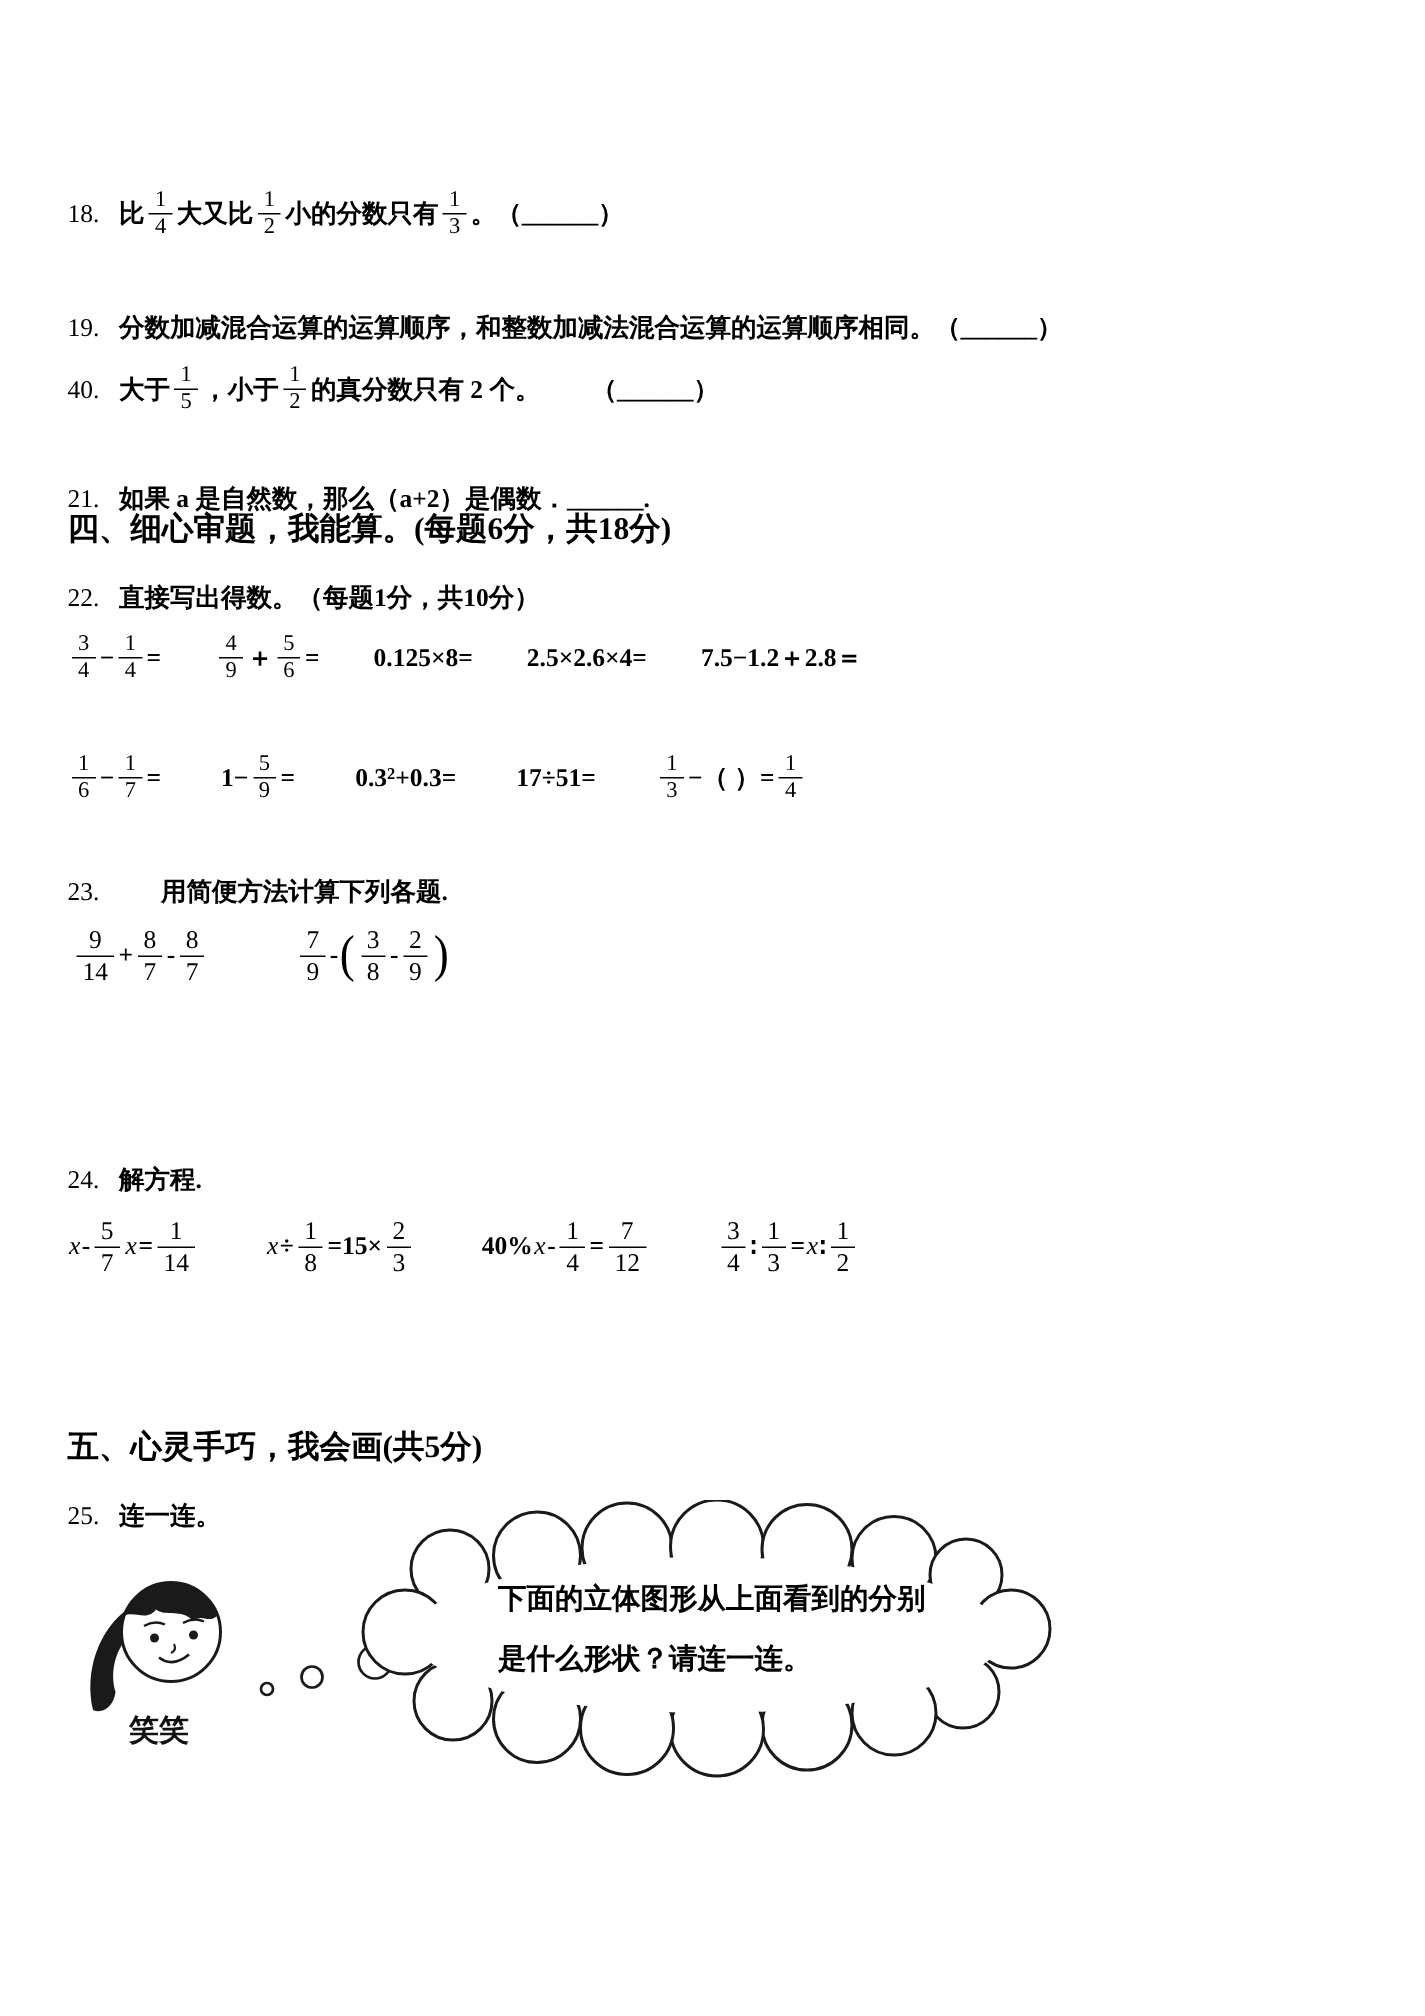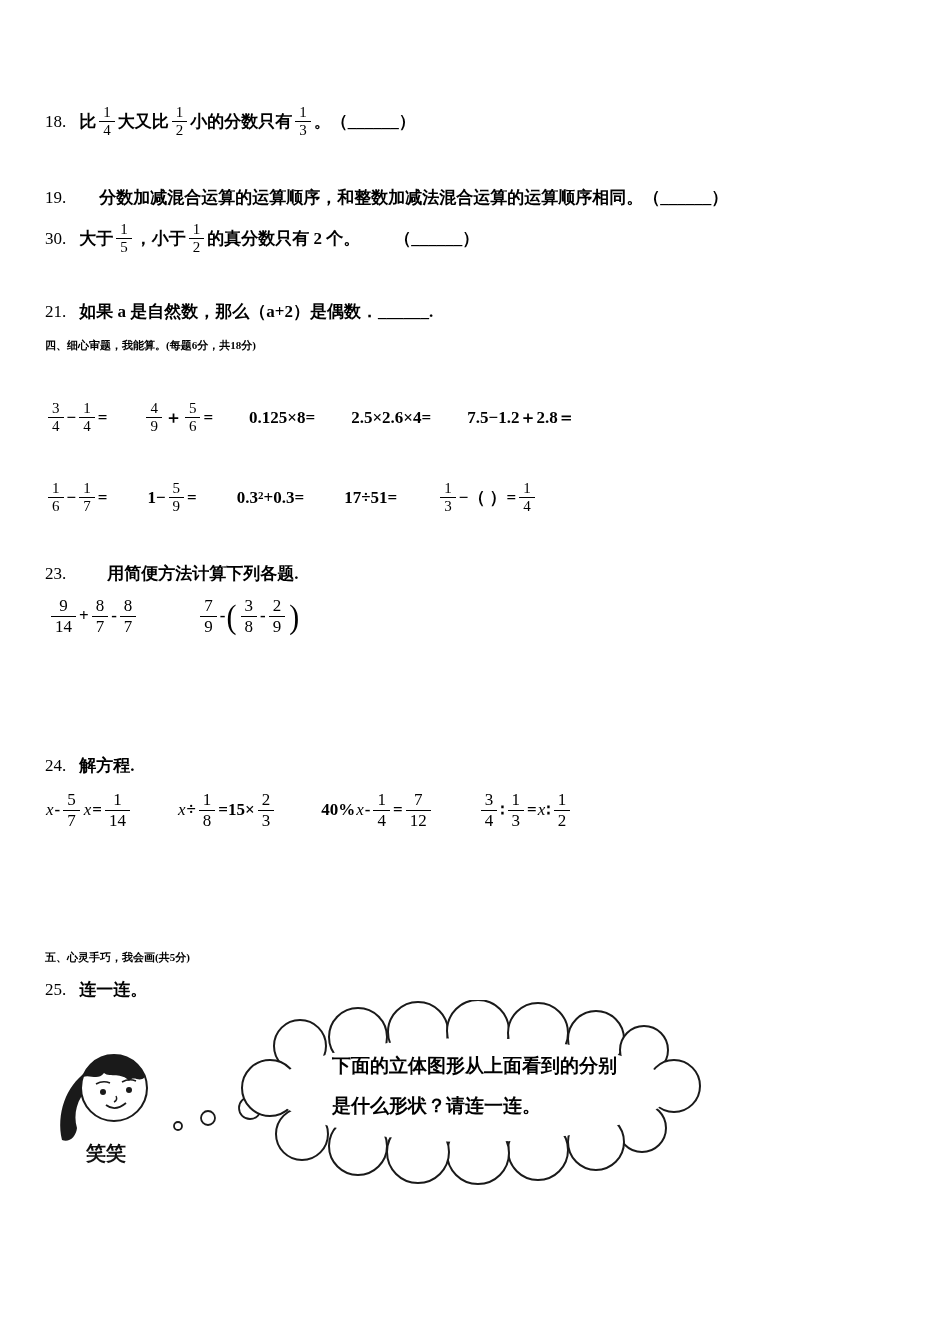--- a/index.html
+++ b/index.html
@@ -6,25 +6,25 @@
   html,body { background:#ffffff; }
   body {
     width:950px; height:1344px;
     font-family:"Liberation Serif","DejaVu Serif",serif;
     color:#000; position:relative; overflow:hidden;
   }
   .page { position:relative; width:950px; height:1344px; background:#fff; }
   .abs { position:absolute; }
   .line {
     display:flex; align-items:center;
-    font-size:17px; font-weight:700; white-space:pre;
+    font-size:17px; font-weight:700; white-space:pre;margin-top:21px;
   }
   .line > span { white-space:pre; }
   .qno { font-weight:400; margin-right:13px; }
-  .heading { font-size:11px; font-weight:700; white-space:pre; }
+  .heading { font-size:21px; font-weight:700; white-space:pre; }
   .frac {
     display:inline-flex; flex-direction:column; align-items:center;
     font-size:15px; font-weight:400; line-height:1.15; margin:0 3px;
   }
   .frac .num, .frac .den { padding:0 4px; text-align:center; }
   .frac .den { border-top:1.4px solid #000; }
   .row { display:flex; align-items:center; }
   .row1 { gap:36px; } .row2 { gap:40px; }
   .exprs { gap:58px; } .eqs { gap:44px; }
   .big .frac { font-size:17px; }
@@ -44,28 +44,29 @@
     font-size:20px; font-weight:700; fill:#111;
   }
 </style>
 </head>
 <body>
 
 <div class="page">
 
   <div class="abs line" style="left:45px; top:104px;"><span class="qno">18.</span><span class="">比</span><span class="frac"><span class="num">1</span><span class="den">4</span></span><span class="">大又比</span><span class="frac"><span class="num">1</span><span class="den">2</span></span><span class="">小的分数只有</span><span class="frac"><span class="num">1</span><span class="den">3</span></span><span class="">。（______）</span></div>
 
-  <div class="abs line" style="left:45px; top:186px;gap:20px;"><span class="qno">19.</span><span class="">分数加减混合运算的运算顺序，和整数加减法混合运算的运算顺序相同。（______）</span></div>
+  <div class="abs line" style="left:45px; top:186px;"><span class="qno">19.</span><span class="">分数加减混合运算的运算顺序，和整数加减法混合运算的运算顺序相同。（______）</span></div>
 
-  <div class="abs line" style="left:45px; top:221px;"><span class="qno">30.</span><span class="">大于</span><span class="frac"><span class="num">1</span><span class="den">5</span></span><span class="">，小于</span><span class="frac"><span class="num">1</span><span class="den">2</span></span><span class="">的真分数只有 2 个。　　（______）</span></div>
+  <div class="abs line" style="left:45px; top:221px;"><span class="qno">40.</span><span class="">大于</span><span class="frac"><span class="num">1</span><span class="den">5</span></span><span class="">，小于</span><span class="frac"><span class="num">1</span><span class="den">2</span></span><span class="">的真分数只有 2 个。　　（______）</span></div>
 
   <div class="abs line" style="left:45px; top:300px;justify-content:center;"><span class="qno">21.</span><span class="">如果 a 是自然数，那么（a+2）是偶数．______.</span></div>
 
   <div class="abs heading" style="left:45px; top:338px;">四、细心审题，我能算。(每题6分，共18分)</div>
 
+  <div class="abs line" style="left:45px; top:366px;"><span class="qno">22.</span><span class="">直接写出得数。（每题1分，共10分）</span></div>
 
   <div class="abs row row1" style="left:45px; top:400px;">
     <span class="line"><span class="frac"><span class="num">3</span><span class="den">4</span></span><span class="">−</span><span class="frac"><span class="num">1</span><span class="den">4</span></span><span class="">=</span></span>
     <span class="line"><span class="frac"><span class="num">4</span><span class="den">9</span></span><span class="">＋</span><span class="frac"><span class="num">5</span><span class="den">6</span></span><span class="">=</span></span>
     <span class="line"><span class="">0.125×8=</span></span>
     <span class="line"><span class="">2.5×2.6×4=</span></span>
     <span class="line"><span class="">7.5−1.2＋2.8＝</span></span>
   </div>
 
   <div class="abs row row2" style="left:45px; top:480px;">

